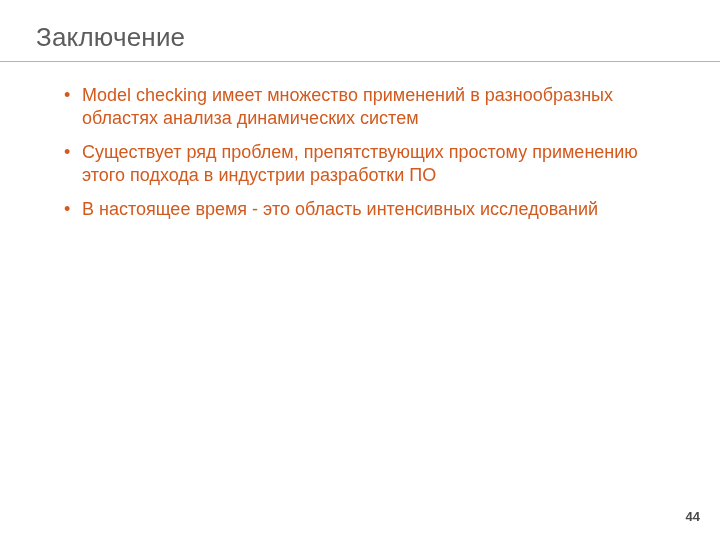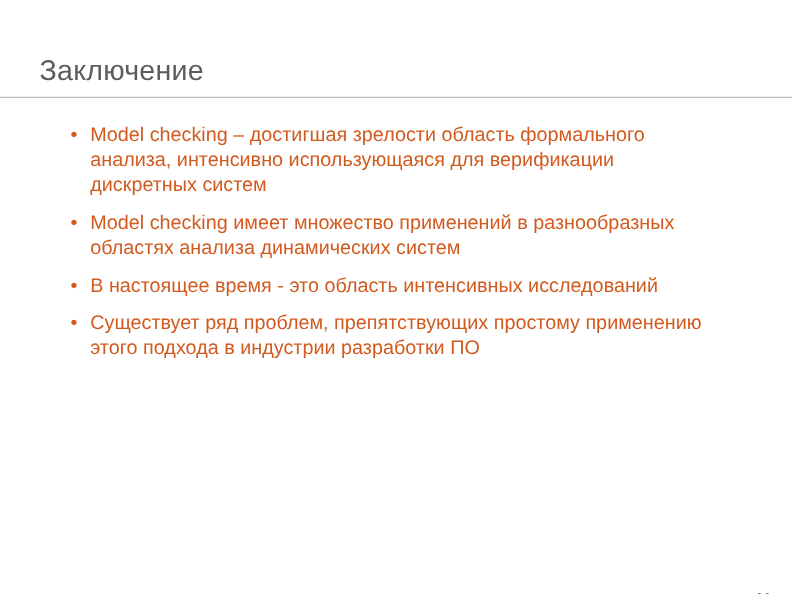--- a/index.html
+++ b/index.html
@@ -13,21 +13,20 @@
     overflow: hidden;
   }
   .slide {
     position: relative;
     width: 720px;
     height: 540px;
     box-sizing: border-box;
   }
   .title-block {
     padding: 22px 0 8px 36px;
-    margin-top: 27px;
   }
   .title {
     font-size: 26px;
     color: #5c5c5c;
     font-weight: 400;
     letter-spacing: 0.2px;
   }
   .rule {
     border: none;
     border-top: 1px solid #b5b5b5;
@@ -70,20 +69,19 @@
 </head>
 <body>
 
 <div class="slide">
   <div class="title-block">
     <div class="title">Заключение</div>
   </div>
   <hr class="rule">
   <div class="content">
     <ul class="bullets">
-      <li>Model checking – достигшая зрелости область формального анализа, интенсивно использующаяся для верификации дискретных систем</li>
       <li>Model checking имеет множество применений в разнообразных областях анализа динамических систем</li>
+      <li>Существует ряд проблем, препятствующих простому применению этого подхода в индустрии разработки ПО</li>
       <li>В настоящее время - это область интенсивных исследований</li>
-      <li>Существует ряд проблем, препятствующих простому применению этого подхода в индустрии разработки ПО</li>
     </ul>
   </div>
   <div class="pagenum">44</div>
 </div>
 
 </body></html>

